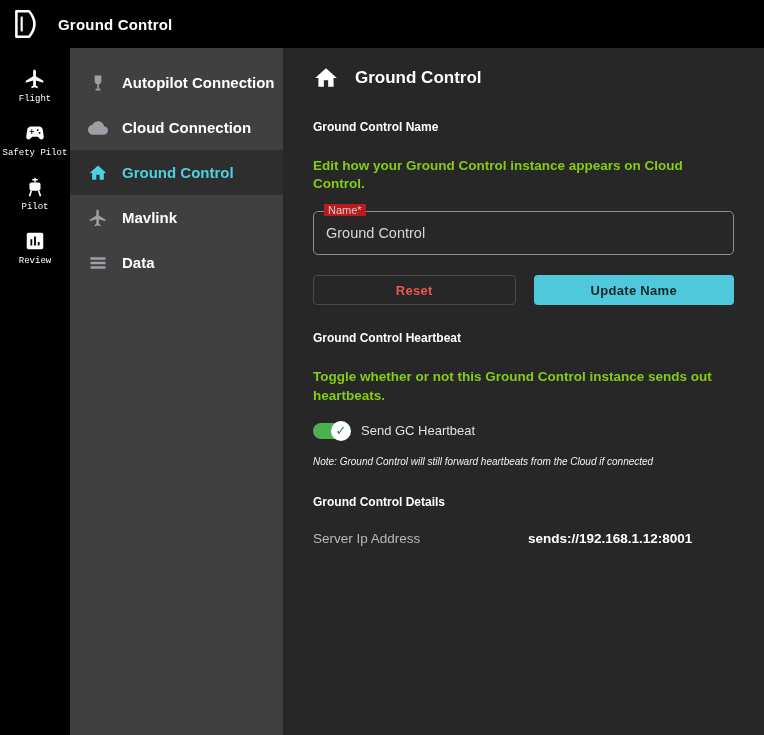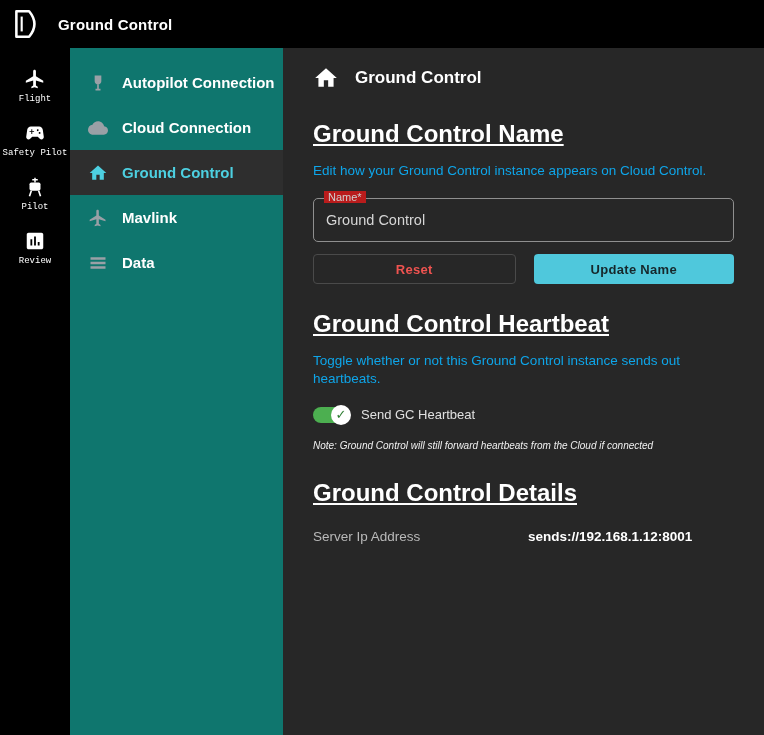--- a/index.html
+++ b/index.html
@@ -16,44 +16,44 @@
   .shell { display:flex; height:687px; }
 
   
   .rail { width:70px; background:#000; padding-top:12px; display:flex; flex-direction:column; align-items:center; }
   .rail-item { display:flex; flex-direction:column; align-items:center; width:100%;
     padding:8px 0 10px; cursor:pointer;font-family:Liberation Mono, monospace; }
   .rail-item svg { width:22px; height:22px; fill:#fff; }
   .rail-label { color:#fff; font-size:9px; margin-top:4px; text-align:center; }
 
   
-  .subnav { width:213px; background:#0f766e; padding-top:12px; }
+  .subnav { width:213px; background:#404040; padding-top:12px; }
   .nav-item { height:45px; display:flex; align-items:center; gap:14px; padding-left:18px;
     color:#fff; font-size:15px; font-weight:bold; cursor:pointer; }
   .nav-item svg { width:20px; height:20px; fill:#9aa0a6; flex:0 0 auto; }
   .nav-item.selected { background:#2e2e2e; color:#4dd0e1; }
   .nav-item.selected svg { fill:#4dd0e1; }
 
   
   .main { flex:1; background:#272727; padding:14px 30px 0 30px; overflow:hidden; }
   .page-header { display:flex; align-items:center; gap:16px; height:32px; }
   .page-header svg { width:26px; height:26px; fill:#fff; }
   .page-title { color:#fff; font-size:17px; font-weight:bold; }
 
-  h2.section { color:#fff; font-size:24px; font-weight:bold; margin-top:26px;text-decoration:underline; }
-  .desc { color:#0ea5e9; font-size:13.5px; margin-top:14px; line-height:1.35; }
+  h2.section { color:#fff; font-size:12px; font-weight:bold; margin-top:26px; }
+  .desc { color:#84cc16; font-size:13.5px; margin-top:23px; line-height:1.35;font-weight:bold; }
 
   .field { position:relative; margin-top:18px; border:1px solid #8f8f8f; border-radius:5px;
     height:44px; display:flex; align-items:center; }
   .field-label { position:absolute; top:-8px; left:10px; background:#b91c1c; padding:0 4px;
     color:#cfcfcf; font-size:11px; }
   .field input { flex:1; background:transparent; border:none; outline:none; color:#d6d6d6;
     font-size:14.5px; padding:0 12px; font-family:inherit; }
 
-  .btn-row { display:flex; gap:18px; margin-top:12px; }
+  .btn-row { display:flex; gap:18px; margin-top:20px; }
   .btn { flex:1; height:30px; border-radius:4px; font-size:13px; font-weight:bold;
     display:flex; align-items:center; justify-content:center; cursor:pointer; letter-spacing:.3px; }
   .btn-reset { background:transparent; border:1px solid #4a4a4a; color:#ef5350; }
   .btn-update { background:#4fc8dc; border:none; color:#16272b; }
 
   .section-gap { margin-top:84px; }
 
   .toggle-row { display:flex; align-items:center; margin-top:18px; gap:12px; }
   .toggle { position:relative; width:36px; height:16px; border-radius:8px; background:#4caf50;
     cursor:pointer; flex:0 0 auto; }

